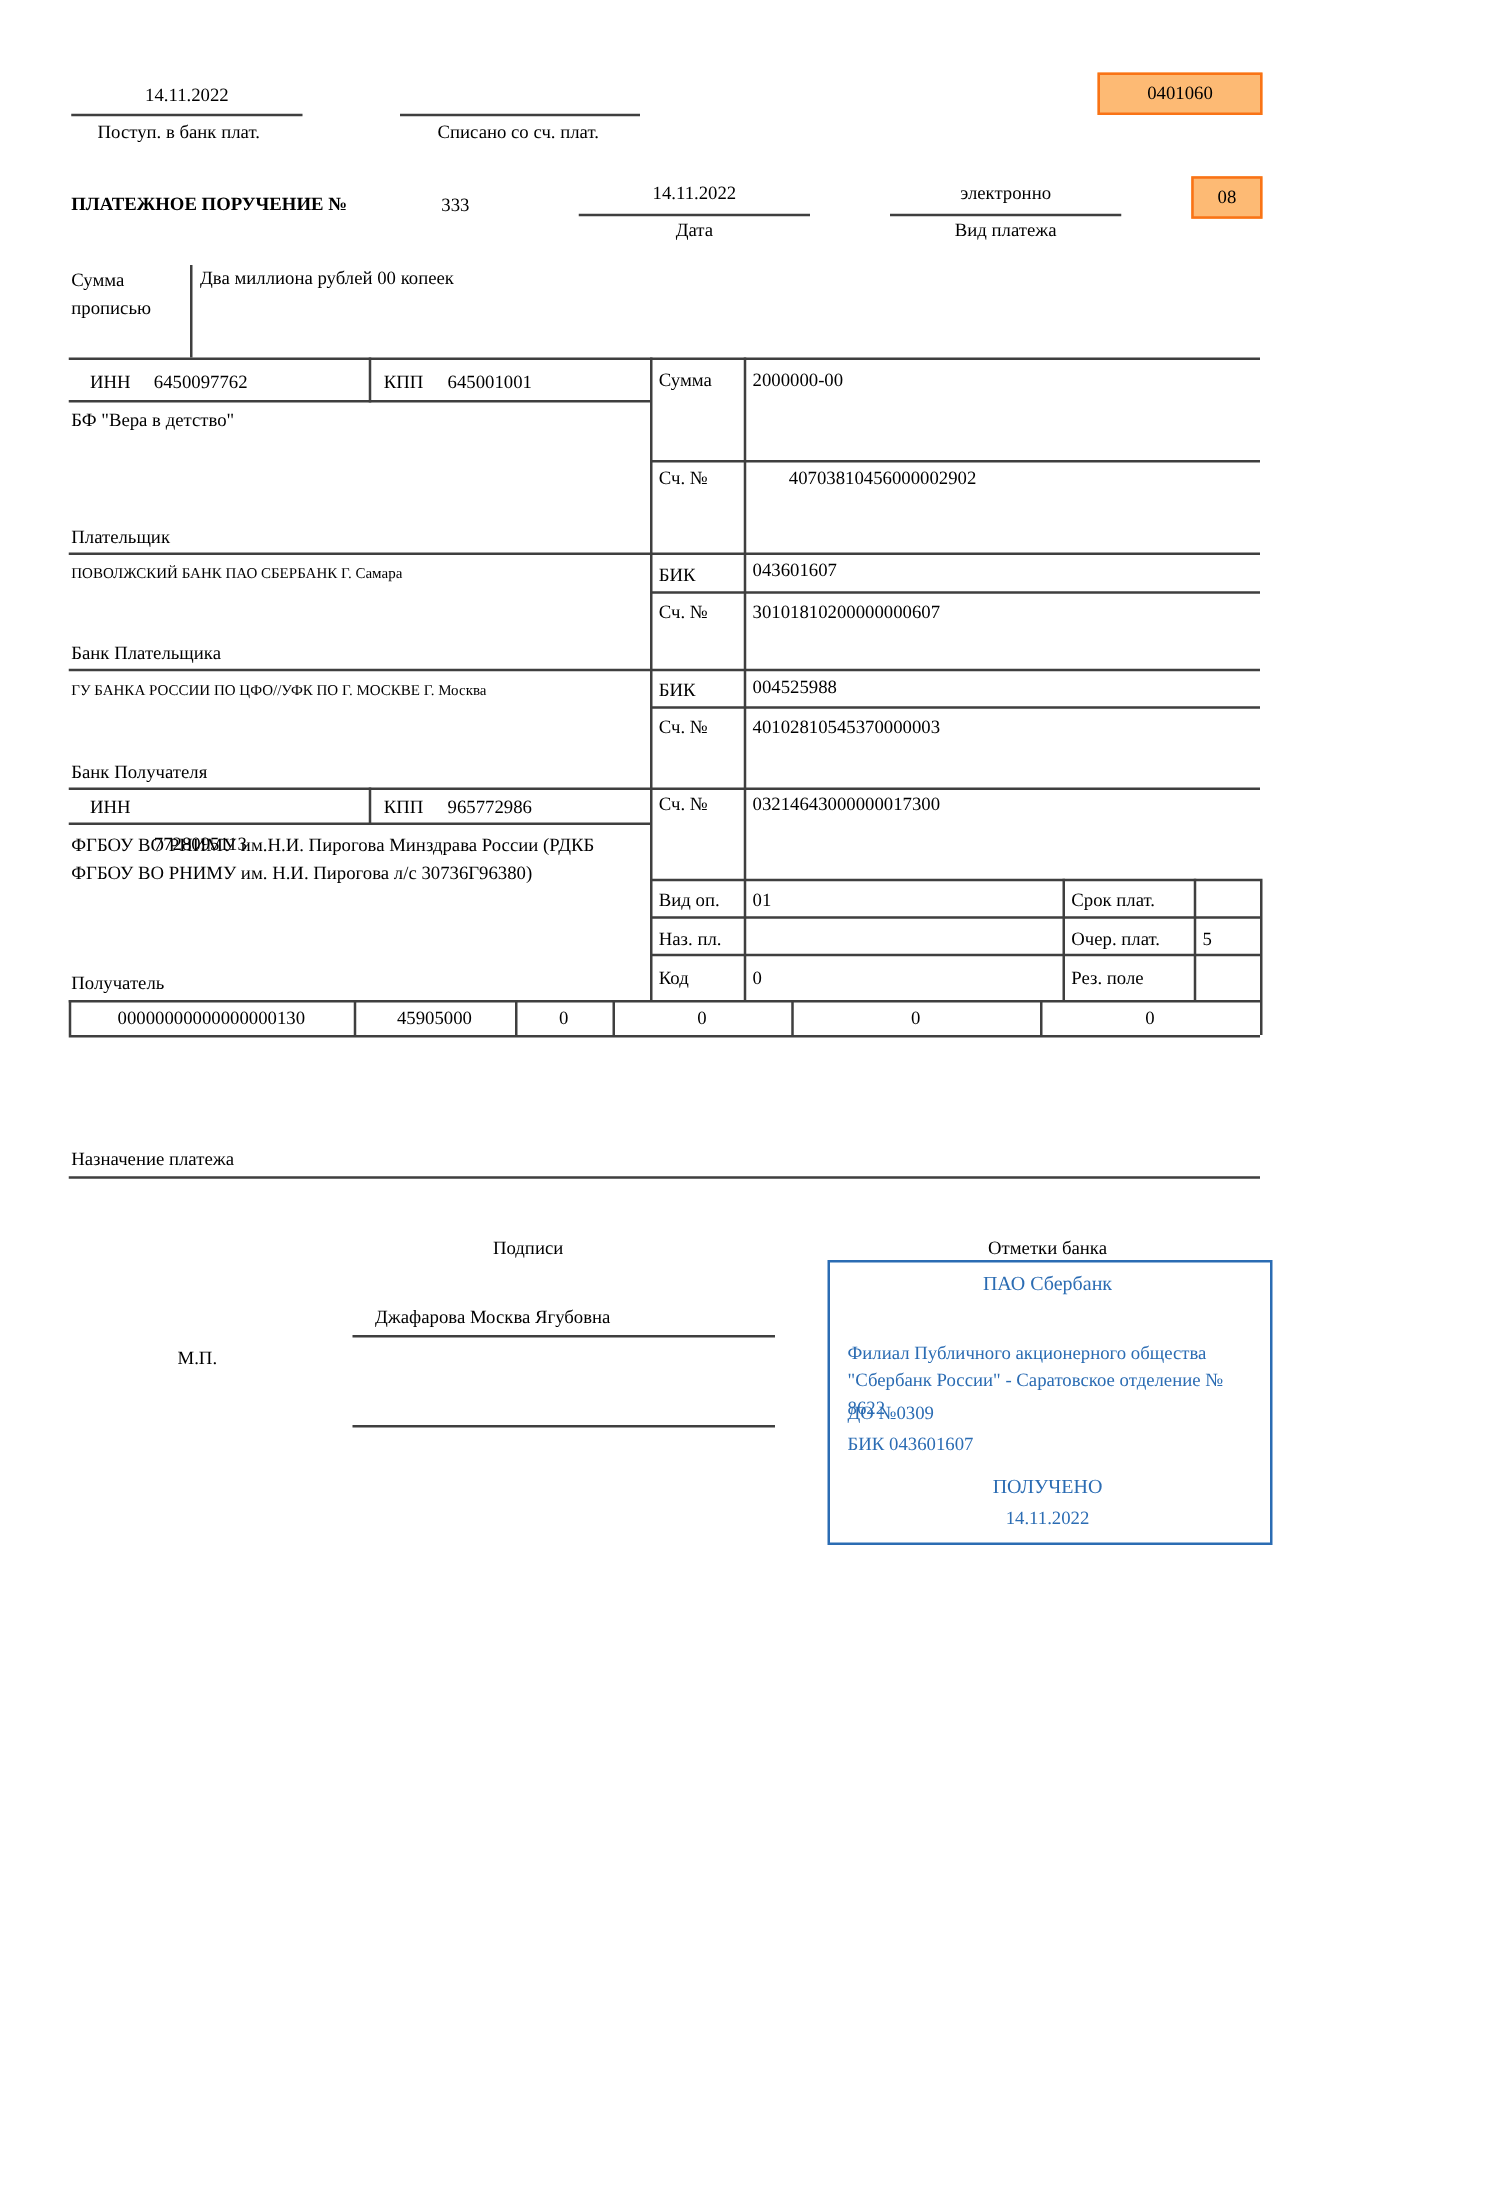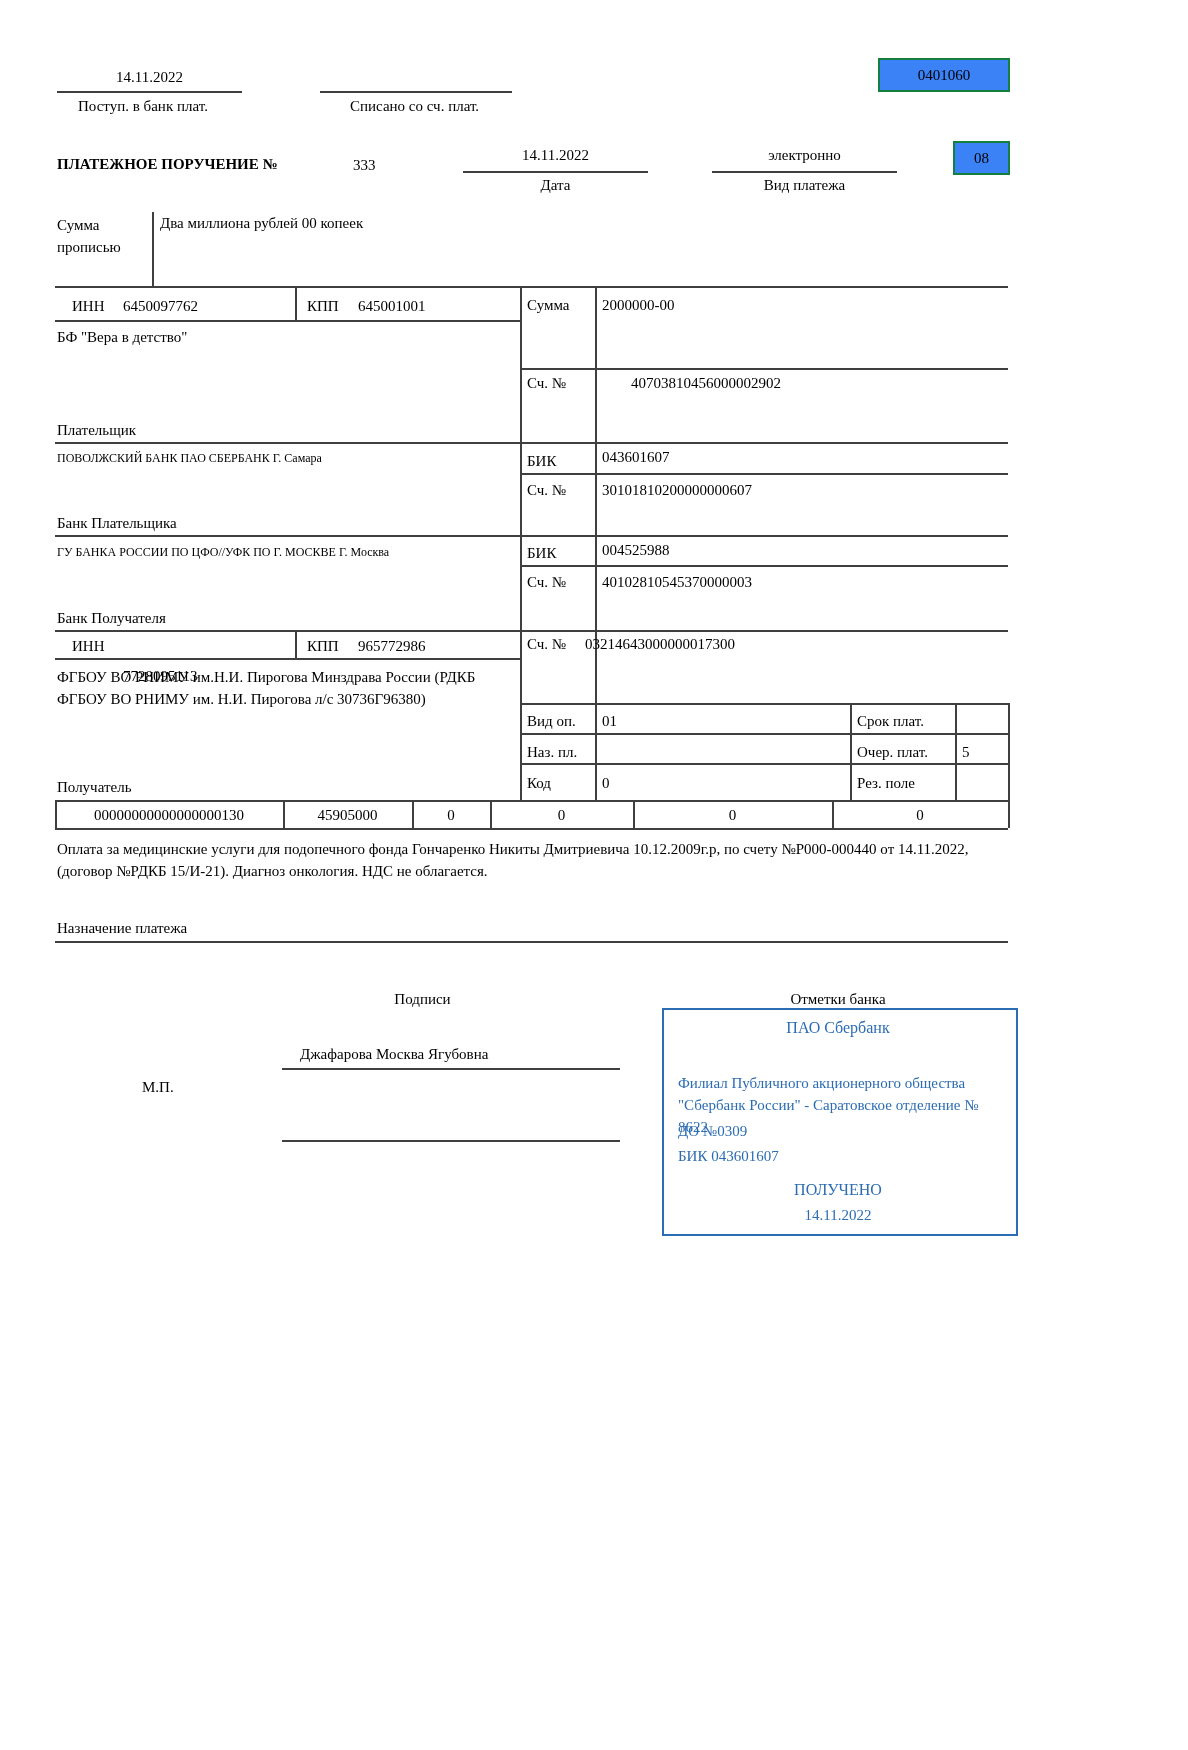--- a/index.html
+++ b/index.html
@@ -5,22 +5,22 @@
   html,body{margin:0;padding:0;background:#fff;}
   .page{position:relative;width:1188px;height:1750px;background:#fff;
         font-family:"Liberation Serif", serif;color:#000;overflow:hidden;}
   .t{position:absolute;font-size:15px;line-height:1.2;white-space:nowrap;}
   .c{text-align:center;}
   .wrap{white-space:normal;line-height:22px;}
   .small{font-size:12px;}
   .bold{font-weight:bold;font-size:15px;}
   .hl{position:absolute;height:2px;background:#3f3f3f;}
   .vl{position:absolute;width:2px;background:#3f3f3f;}
-  .box{position:absolute;border:2px solid #15803d;display:flex;align-items:center;
-       justify-content:center;font-size:15px;background:#3b82f6;}
+  .box{position:absolute;border:2px solid #f97316;display:flex;align-items:center;
+       justify-content:center;font-size:15px;background:#fdba74;}
   .stampbox{position:absolute;border:2px solid #2b6cb3;background:#fff;}
   .blue{color:#2b6cb3;}
 </style>
 </head>
 <body>
 
 <div class="page">
 
   <div class="t c" style="left:57px;top:68px;width:185px;">14.11.2022</div>
   <div class="hl" style="left:57px;top:91px;width:185px;"></div>
@@ -100,42 +100,41 @@
   <div class="t" style="left:602px;top:541px;">004525988</div>
   <div class="t" style="left:527px;top:573px;">Сч. №</div>
   <div class="t" style="left:602px;top:573px;">40102810545370000003</div>
   <div class="t" style="left:57px;top:609px;">Банк Получателя</div>
 
   <div class="t" style="left:72px;top:637px;">ИНН</div>
   <div class="t" style="left:123px;top:667px;">7728095113</div>
   <div class="t" style="left:307px;top:637px;">КПП</div>
   <div class="t" style="left:358px;top:637px;">965772986</div>
   <div class="t" style="left:527px;top:635px;">Сч. №</div>
-  <div class="t" style="left:585px;top:635px;">03214643000000017300</div>
+  <div class="t" style="left:602px;top:635px;">03214643000000017300</div>
   <div class="t wrap" style="left:57px;top:666px;width:432px;">ФГБОУ ВО РНИМУ им.Н.И. Пирогова Минздрава России (РДКБ ФГБОУ ВО РНИМУ им. Н.И. Пирогова л/с 30736Г96380)</div>
   <div class="t" style="left:57px;top:778px;">Получатель</div>
 
   <div class="t" style="left:527px;top:712px;">Вид оп.</div>
   <div class="t" style="left:602px;top:712px;">01</div>
   <div class="t" style="left:857px;top:712px;">Срок плат.</div>
   <div class="t" style="left:527px;top:743px;">Наз. пл.</div>
   <div class="t" style="left:857px;top:743px;">Очер. плат.</div>
   <div class="t" style="left:962px;top:743px;">5</div>
   <div class="t" style="left:527px;top:774px;">Код</div>
   <div class="t" style="left:602px;top:774px;">0</div>
   <div class="t" style="left:857px;top:774px;font-family:Liberation Serif, serif;">Рез. поле</div>
 
   <div class="t c" style="left:55px;top:806px;width:228px;">00000000000000000130</div>
   <div class="t c" style="left:283px;top:806px;width:129px;">45905000</div>
   <div class="t c" style="left:412px;top:806px;width:78px;">0</div>
   <div class="t c" style="left:490px;top:806px;width:143px;">0</div>
   <div class="t c" style="left:633px;top:806px;width:199px;">0</div>
   <div class="t c" style="left:832px;top:806px;width:176px;">0</div>
 
-  <div class="t wrap" style="left:57px;top:838px;width:960px;">Оплата за медицинские услуги для подопечного фонда Гончаренко Никиты Дмитриевича 10.12.2009г.р, по счету №Р000-000440 от 14.11.2022, (договор №РДКБ 15/И-21). Диагноз онкология. НДС не облагается.</div>
   <div class="t" style="left:57px;top:919px;">Назначение платежа</div>
 
   <div class="t c" style="left:360px;top:990px;width:125px;">Подписи</div>
   <div class="t c" style="left:662px;top:990px;width:352px;">Отметки банка</div>
   <div class="t" style="left:300px;top:1045px;">Джафарова Москва Ягубовна</div>
   <div class="hl" style="left:282px;top:1068px;width:338px;"></div>
   <div class="t" style="left:142px;top:1078px;">М.П.</div>
   <div class="hl" style="left:282px;top:1140px;width:338px;"></div>
 
   <div class="stampbox" style="left:662px;top:1008px;width:352px;height:224px;"></div>

